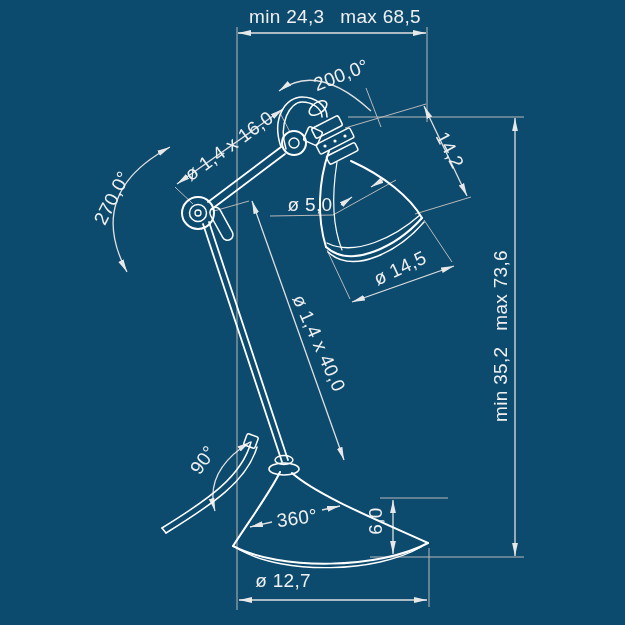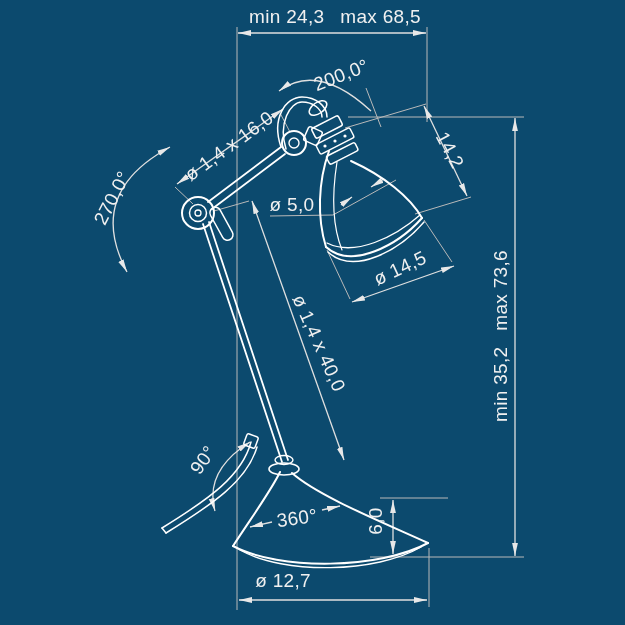--- a/index.html
+++ b/index.html
@@ -137,21 +137,21 @@
   </div>
 
   <div class="lbl" style="left:341px;top:75px;--r:-21deg;">200,0°</div>
 
   <div class="lbl" style="left:450px;top:150px;--r:62deg;">14,2</div>
 
   <div class="lbl" style="left:229px;top:146px;--r:-36deg;">ø 1,4 x 16,0</div>
 
   <div class="lbl" style="left:112px;top:198px;--r:-63deg;">270,0°</div>
 
-  <div class="lbl" style="left:292px;top:204px;">ø 5,0</div>
+  <div class="lbl" style="left:310px;top:204px;">ø 5,0</div>
 
   <div class="lbl" style="left:400px;top:268px;--r:-25deg;">ø 14,5</div>
 
   <div class="lbl" style="left:319px;top:343px;--r:66deg;">ø 1,4 x 40,0</div>
 
   <div class="lbl" style="left:500px;top:336px;--r:-90deg;">
     <span>min 35,2</span><span class="gap"></span><span>max 73,6</span>
   </div>
 
   <div class="lbl" style="left:203px;top:460px;--r:-55deg;">90°</div>

